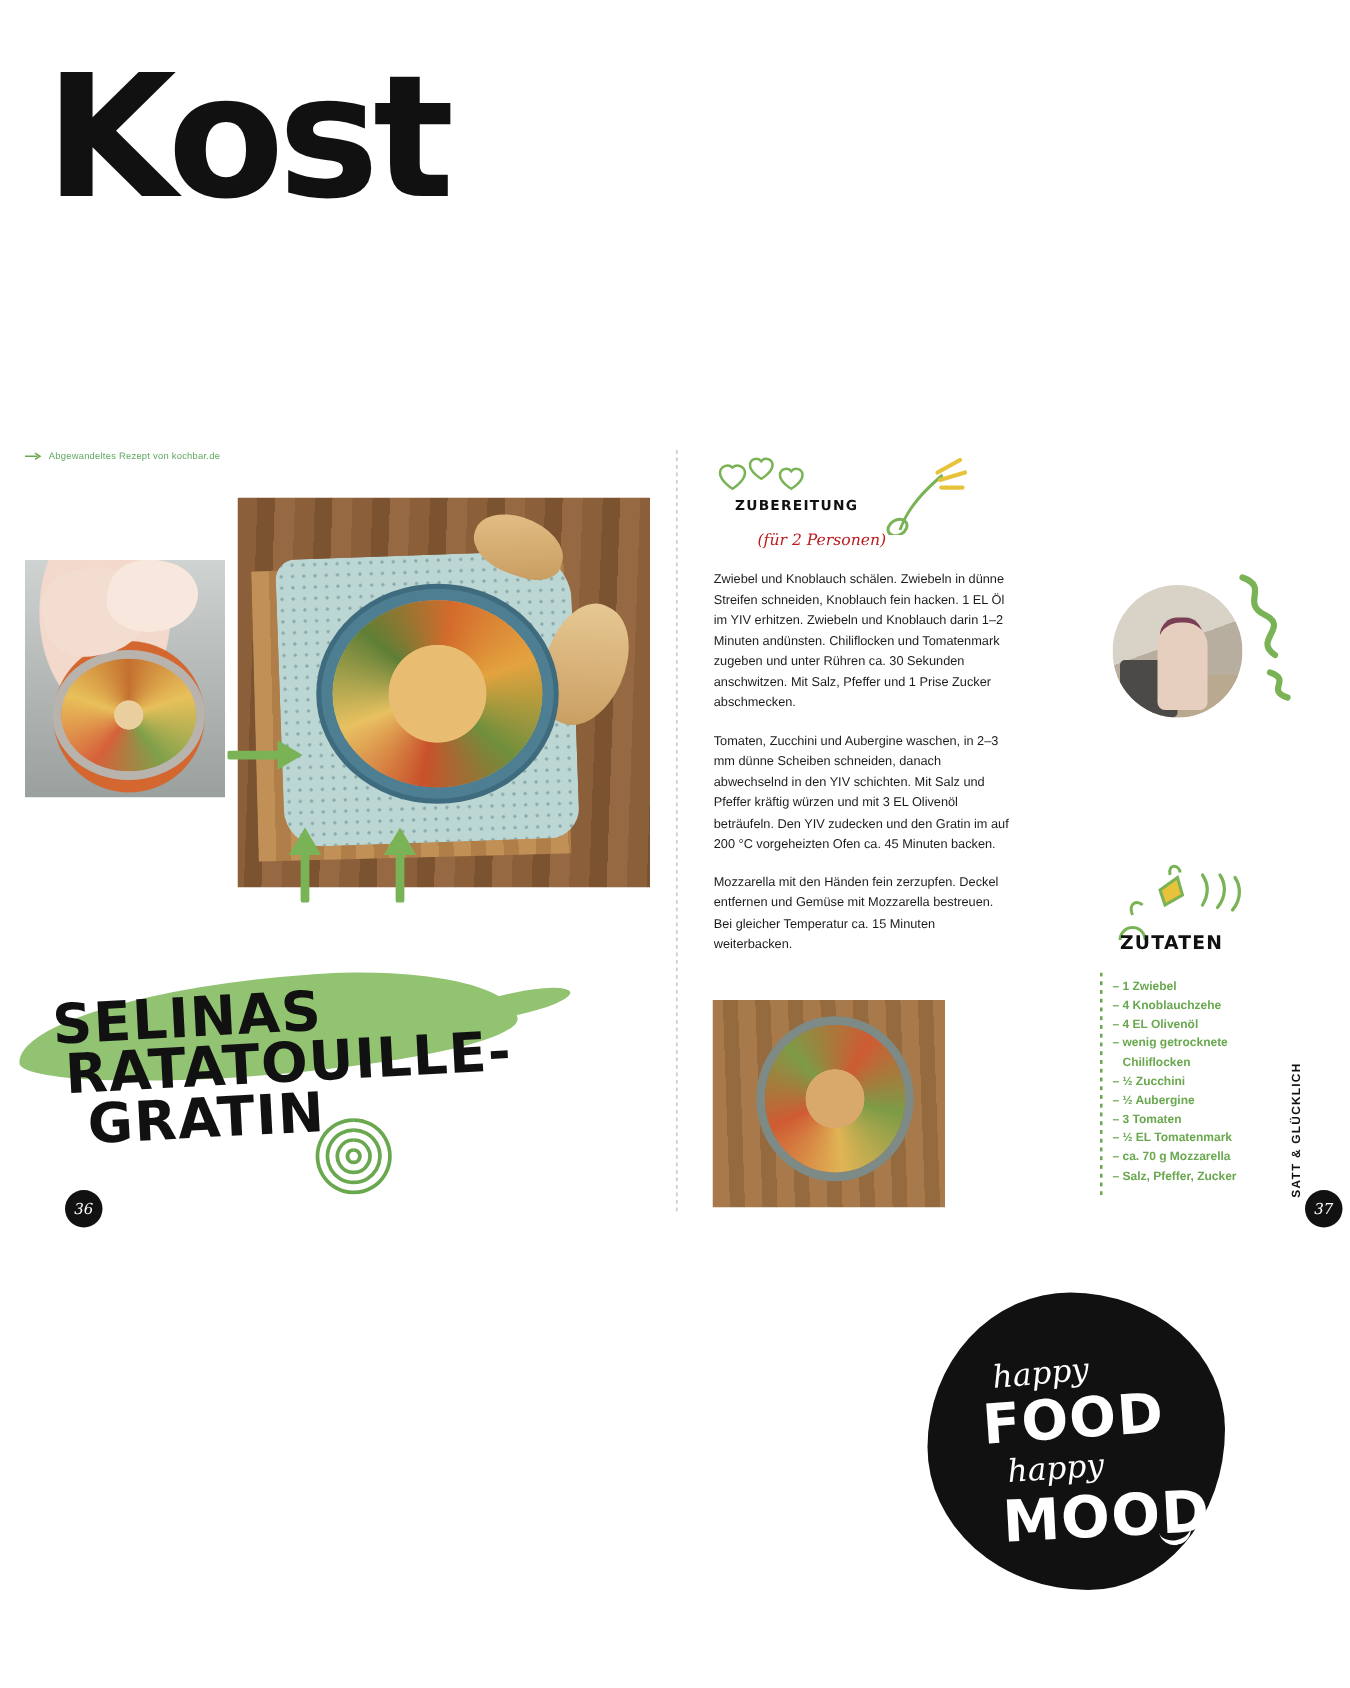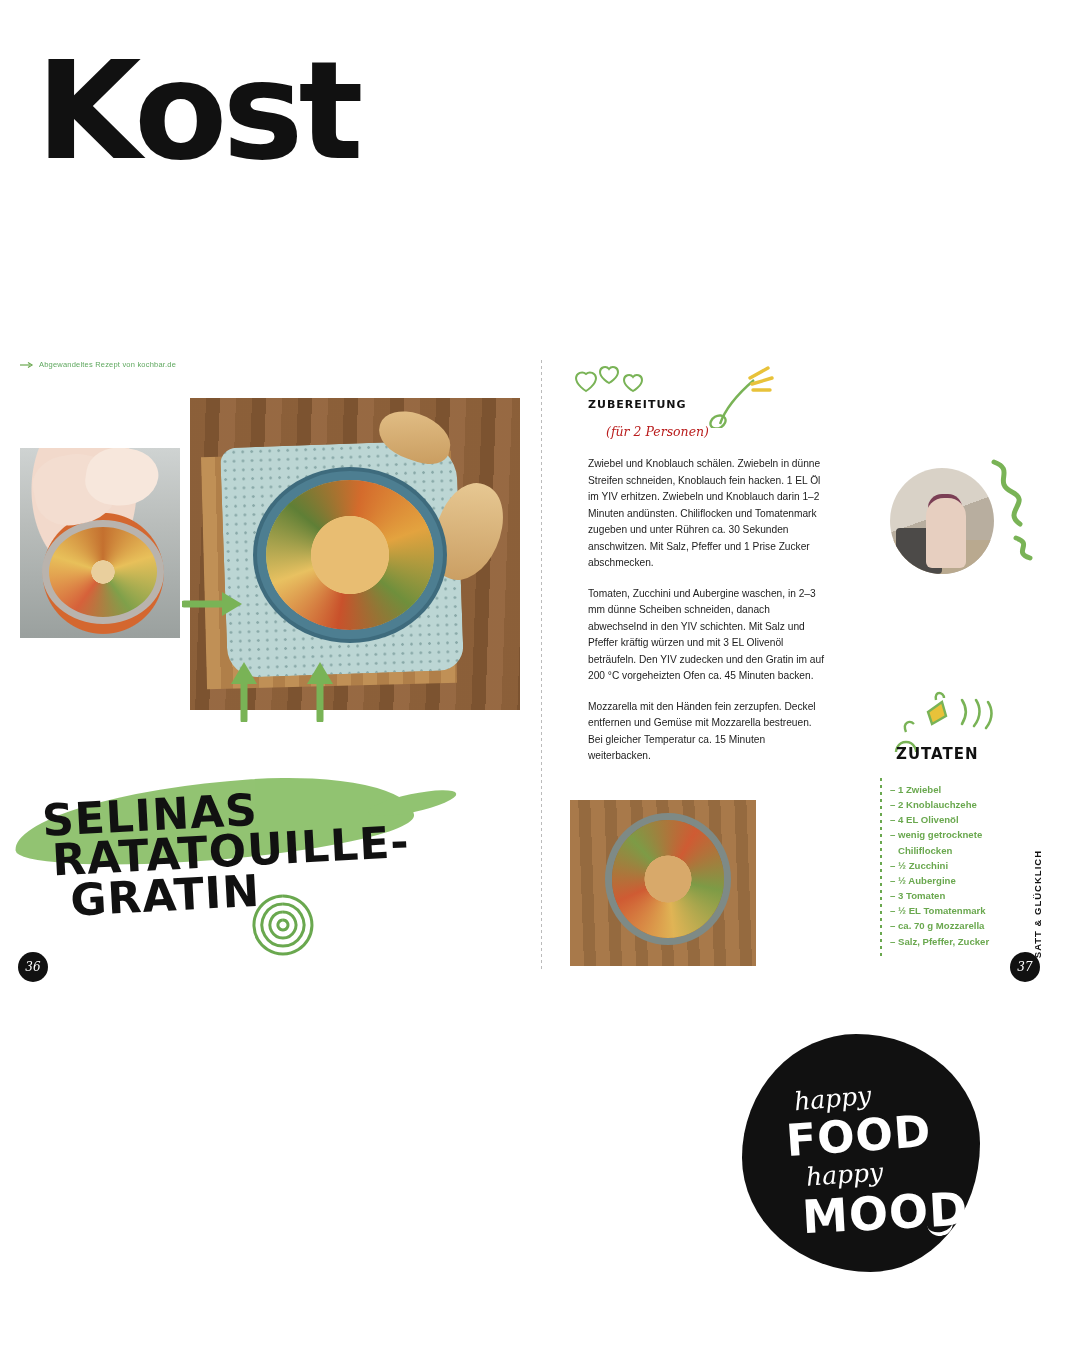--- a/index.html
+++ b/index.html
@@ -159,21 +159,21 @@
   }
   .recipe-title .l2{ display:block; margin-left: 8px; }
   .recipe-title .l3{ display:block; margin-left: 24px; }
   .spiral{ position:absolute; left:248px; top:890px; width:70px; height:70px; }
 
   
   .pagenum{
     position:absolute; width:30px; height:30px; border-radius:50%;
     background:#111; color:#fff; font-size:12px;
     display:flex; align-items:center; justify-content:center;
-    font-family:"DejaVu Serif", serif; font-style: italic;
+    font-family:"DejaVu Serif", serif; font-style: italic; margin-left: 34px;
   }
   #pagenum-left{ left:18px; top:952px; }
   #pagenum-right{ left:1010px; top:952px; }
   .side-caption{
     position:absolute; left:1032px; top:850px;
     font-size:9.5px; letter-spacing:1px; color:#111;
     writing-mode: vertical-rl; transform: rotate(180deg);
     font-weight:bold;
   }
 
@@ -189,21 +189,21 @@
     position:absolute; left:588px; top:398px;
     font-family:"DejaVu Sans", sans-serif; font-weight:bold;
     font-size:11px; letter-spacing:1px; color:#111;
   }
   .head-sub{
     position:absolute; left:606px; top:424px;
     font-family:"DejaVu Serif", serif; font-style:italic;
     font-size:12.5px; color:#b91c1c;
   }
   .body-copy{
-    position:absolute; left:588px; top:456px; width:238px;
+    position:absolute; left:571px; top:456px; width:238px;
     font-size:10.2px; line-height:1.62; color:#1c1c1c;
   }
   .body-copy p{ margin-bottom: 14px; }
 
   
   .head-zutaten{
     position:absolute; left:896px; top:745px;
     font-family:"DejaVu Sans", sans-serif; font-weight:bold;
     font-size:15px; letter-spacing:1px; color:#111;
   }
@@ -365,21 +365,21 @@
   <div class="body-copy">
     <p>Zwiebel und Knoblauch schälen. Zwiebeln in dünne Streifen schneiden, Knoblauch fein hacken. 1 EL Öl im YIV erhitzen. Zwiebeln und Knoblauch darin 1–2 Minuten andünsten. Chiliflocken und Tomatenmark zugeben und unter Rühren ca. 30 Sekunden anschwitzen. Mit Salz, Pfeffer und 1 Prise Zucker abschmecken.</p>
     <p>Tomaten, Zucchini und Aubergine waschen, in 2–3 mm dünne Scheiben schneiden, danach abwechselnd in den YIV schichten. Mit Salz und Pfeffer kräftig würzen und mit 3 EL Olivenöl beträufeln. Den YIV zudecken und den Gratin im auf 200 °C vorgeheizten Ofen ca. 45 Minuten backen.</p>
     <p>Mozzarella mit den Händen fein zerzupfen. Deckel entfernen und Gemüse mit Mozzarella bestreuen. Bei gleicher Temperatur ca. 15 Minuten weiterbacken.</p>
   </div>
 
   <div class="head-zutaten">ZUTATEN</div>
   <div class="dotline"></div>
   <ul class="ing-list">
     <li>– 1 Zwiebel</li>
-    <li>– 2 Knoblauchzehe</li>
+    <li>– 4 Knoblauchzehe</li>
     <li>– 4 EL Olivenöl</li>
     <li>– wenig getrocknete</li>
     <li>   Chiliflocken</li>
     <li>– ½ Zucchini</li>
     <li>– ½ Aubergine</li>
     <li>– 3 Tomaten</li>
     <li>– ½ EL Tomatenmark</li>
     <li>– ca. 70 g Mozzarella</li>
     <li>– Salz, Pfeffer, Zucker</li>
   </ul>

